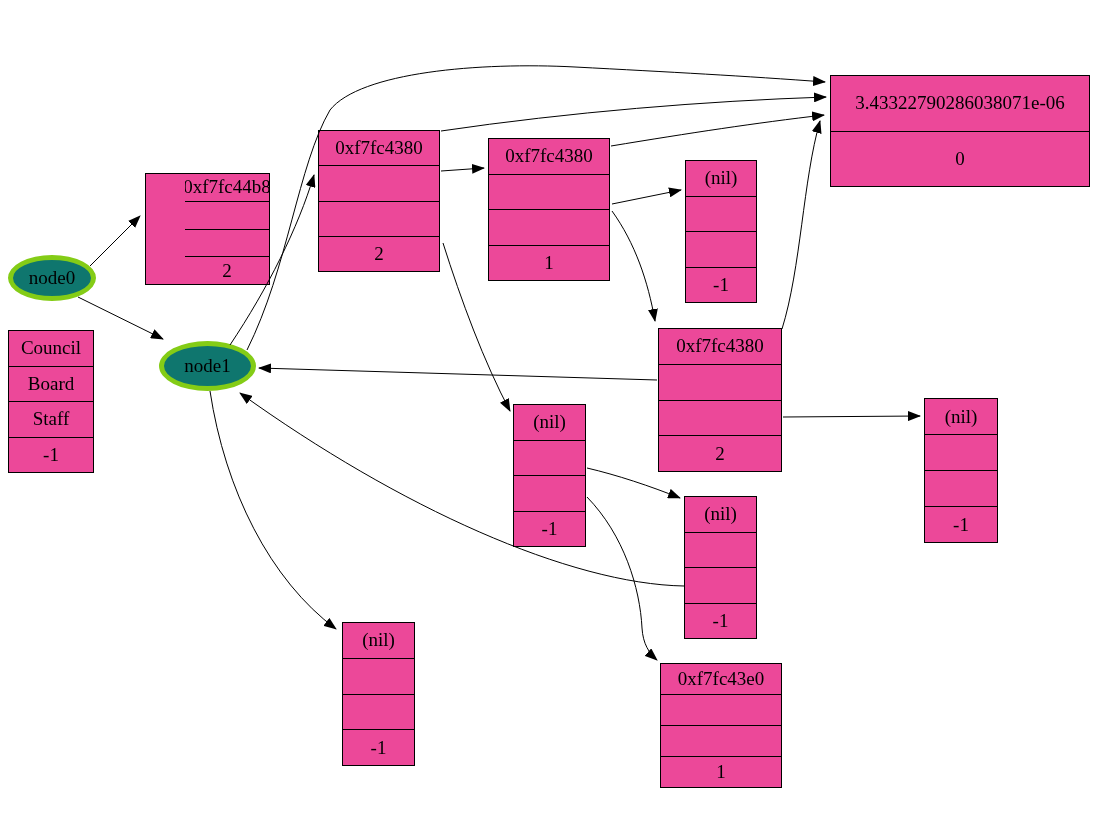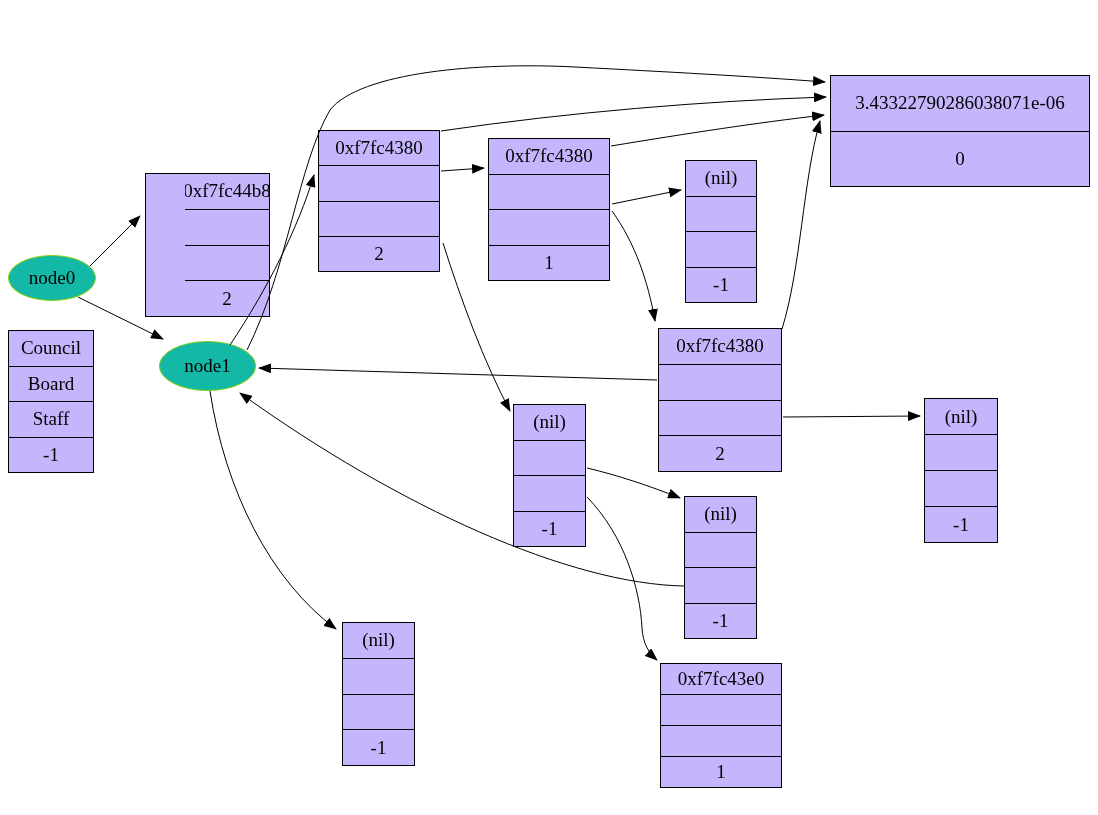--- a/index.html
+++ b/index.html
@@ -9,38 +9,38 @@
     background:#ffffff;
     font-family:"Liberation Serif","DejaVu Serif",serif;
     color:#000;
     overflow:hidden;
   }
   .record {
     position:absolute;
     display:flex;
     flex-direction:column;
     border:1px solid #000;
-    background:#c4b5fd;
+    background:#ec4899;
     box-sizing:border-box;
     font-size:19px;
   }
   .record .cell {
     flex:1;
     display:flex;
     align-items:center;
     justify-content:center;
     white-space:nowrap;
     overflow:hidden;
   }
   .record .cell + .cell { border-top:1px solid #000; }
   .ellipse {
     position:absolute;
-    border:1px solid #84cc16;
+    border:5px solid #84cc16;
     border-radius:50%;
-    background:#14b8a6;
+    background:#0f766e;
     display:flex;
     align-items:center;
     justify-content:center;
     box-sizing:border-box;
     font-size:19px;
   }
   #edges {
     position:absolute;
     left:0; top:0;
     width:1098px; height:815px;
@@ -65,21 +65,21 @@
     <span>node1</span>
   </div>
 
   <div class="record" style="left:8px; top:330px; width:86px; height:143px;">
     <div class="cell">Council</div>
     <div class="cell">Board</div>
     <div class="cell">Staff</div>
     <div class="cell">-1</div>
   </div>
 
-  <div class="record" style="left:145px; top:173px; width:125px; height:144px;padding-left:39px;">
+  <div class="record" style="left:145px; top:173px; width:125px; height:112px;padding-left:39px;">
     <div class="cell">0xf7fc44b8</div>
     <div class="cell"></div>
     <div class="cell"></div>
     <div class="cell">2</div>
   </div>
 
   <div class="record" style="left:318px; top:130px; width:122px; height:142px;">
     <div class="cell">0xf7fc4380</div>
     <div class="cell"></div>
     <div class="cell"></div>

